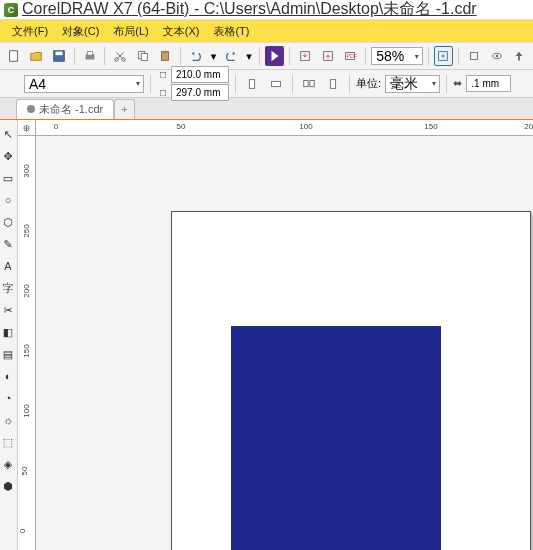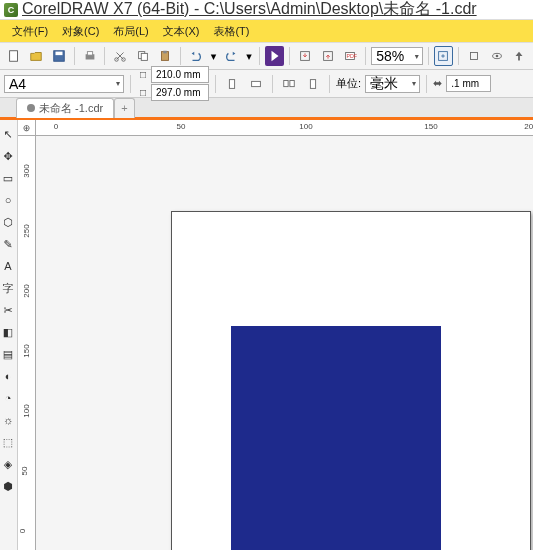--- a/index.html
+++ b/index.html
@@ -18,21 +18,21 @@
 .tb-btn { width: 20px; height: 20px; display: flex; align-items: center; justify-content: center; cursor: pointer; border-radius: 2px; }
 .tb-btn.purple { background: #5a2d8c; color: #fff; }
 .tb-sep { width: 1px; height: 18px; background: #ccc; margin: 0 2px; }
 .tb-drop { background: #fff; border: 1px solid #aaa; height: 18px; font-size: 14px; padding: 0 18px 0 4px; min-width: 50px; display: flex; align-items: center; position: relative; }
 .tb-drop::after { content: "▾"; position: absolute; right: 3px; color: #555; font-size: 8px; }
 .tb-input { background: #fff; border: 1px solid #aaa; height: 17px; font-size: 10px; padding: 0 4px; width: 58px; }
 .stack { display: flex; flex-direction: column; gap: 1px; }
 .stack .row { display: flex; align-items: center; gap: 2px; font-size: 10px; }
 .stack .row .lbl { width: 12px; text-align: center; color: #444; }
 
-.doctabs { height: 22px; background: #e8e8e8; border-bottom: 3px solid #f97316; display: flex; align-items: center; padding-left: 16px; }
+.doctabs { height: 22px; background: #e8e8e8; border-bottom: 1px solid #f97316; display: flex; align-items: center; padding-left: 16px; }
 .doctab { height: 20px; background: #fff; border: 1px solid #bbb; border-bottom: none; border-radius: 3px 3px 0 0; padding: 2px 10px; font-size: 11px; display: flex; align-items: center; gap: 4px; color: #555; }
 .doctab.add { background: #f0f0f0; padding: 2px 6px; color: #888; }
 .doctab .dot { width: 8px; height: 8px; border-radius: 50%; background: #888; }
 
 .workspace { display: flex; height: calc(100% - 120px); }
 .leftbar { width: 18px; background: #f4f4f4; border-right: 1px solid #ccc; display: flex; flex-direction: column; gap: 2px; padding: 4px 0; }
 .leftbar .tool { width: 16px; height: 20px; display: flex; align-items: center; justify-content: center; cursor: pointer; font-size: 11px; color: #333; }
 
 .canvas-wrap { flex: 1; background: #f0f0f0; position: relative; overflow: hidden; }
 .hruler { position: absolute; top: 0; left: 18px; right: 0; height: 16px; background: #fff; border-bottom: 1px solid #aaa; display: flex; font-size: 9px; }
@@ -168,21 +168,21 @@
       </svg>
     </div>
   <div class="tb-btn">
       <svg class="ico" viewBox="0 0 16 16">
         <path d="M8 3l-4 5h3v5h2V8h3z" fill="#666"></path>
       </svg>
     </div>
 </div>
 
 <div class="toolbar2">
-  <div class="tb-drop" style="min-width:120px;">A4</div>
+  <div class="tb-drop" style="min-width:120px;margin-left:20px;">A4</div>
   <div class="tb-sep"></div>
   <div class="stack">
     <div class="row">
         <span class="lbl">□</span>
         <input class="tb-input" value="210.0 mm" style="">
       </div>
     <div class="row">
         <span class="lbl">□</span>
         <input class="tb-input" value="297.0 mm" style="">
       </div>

